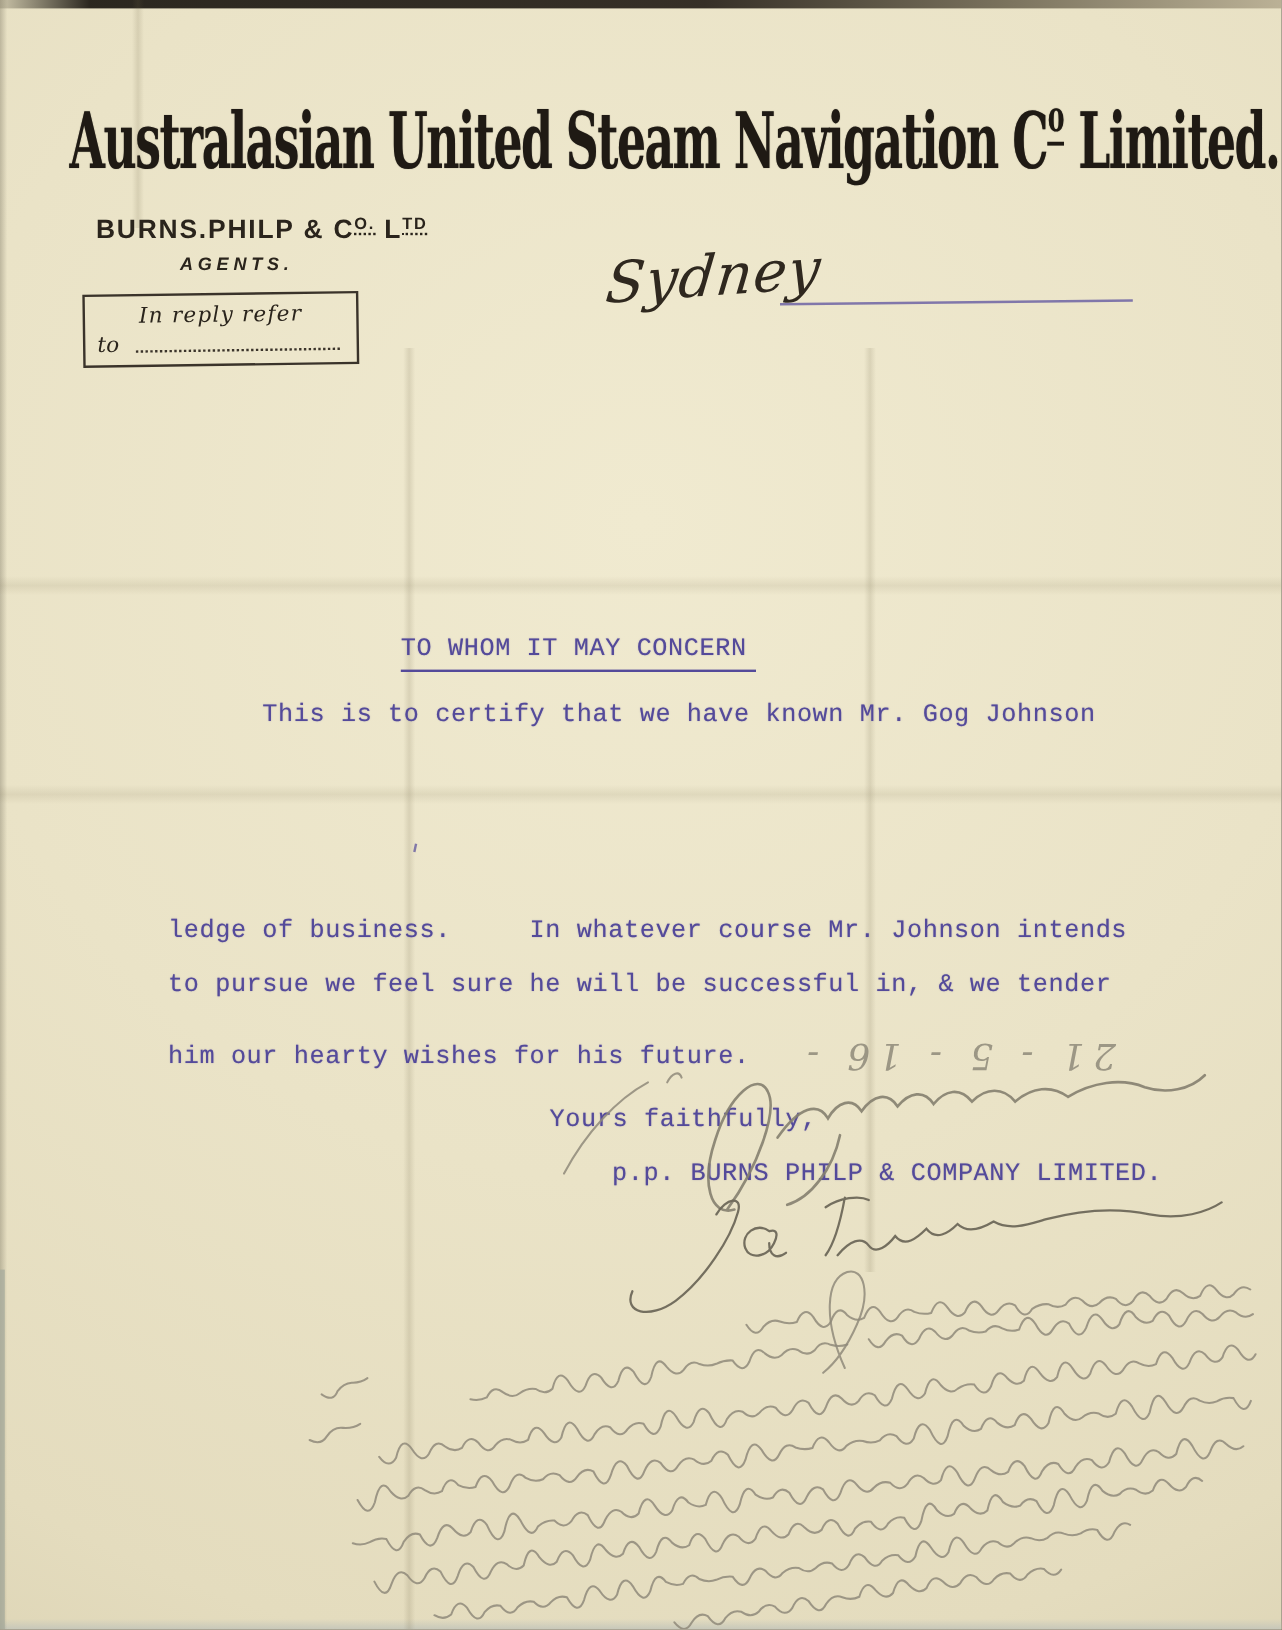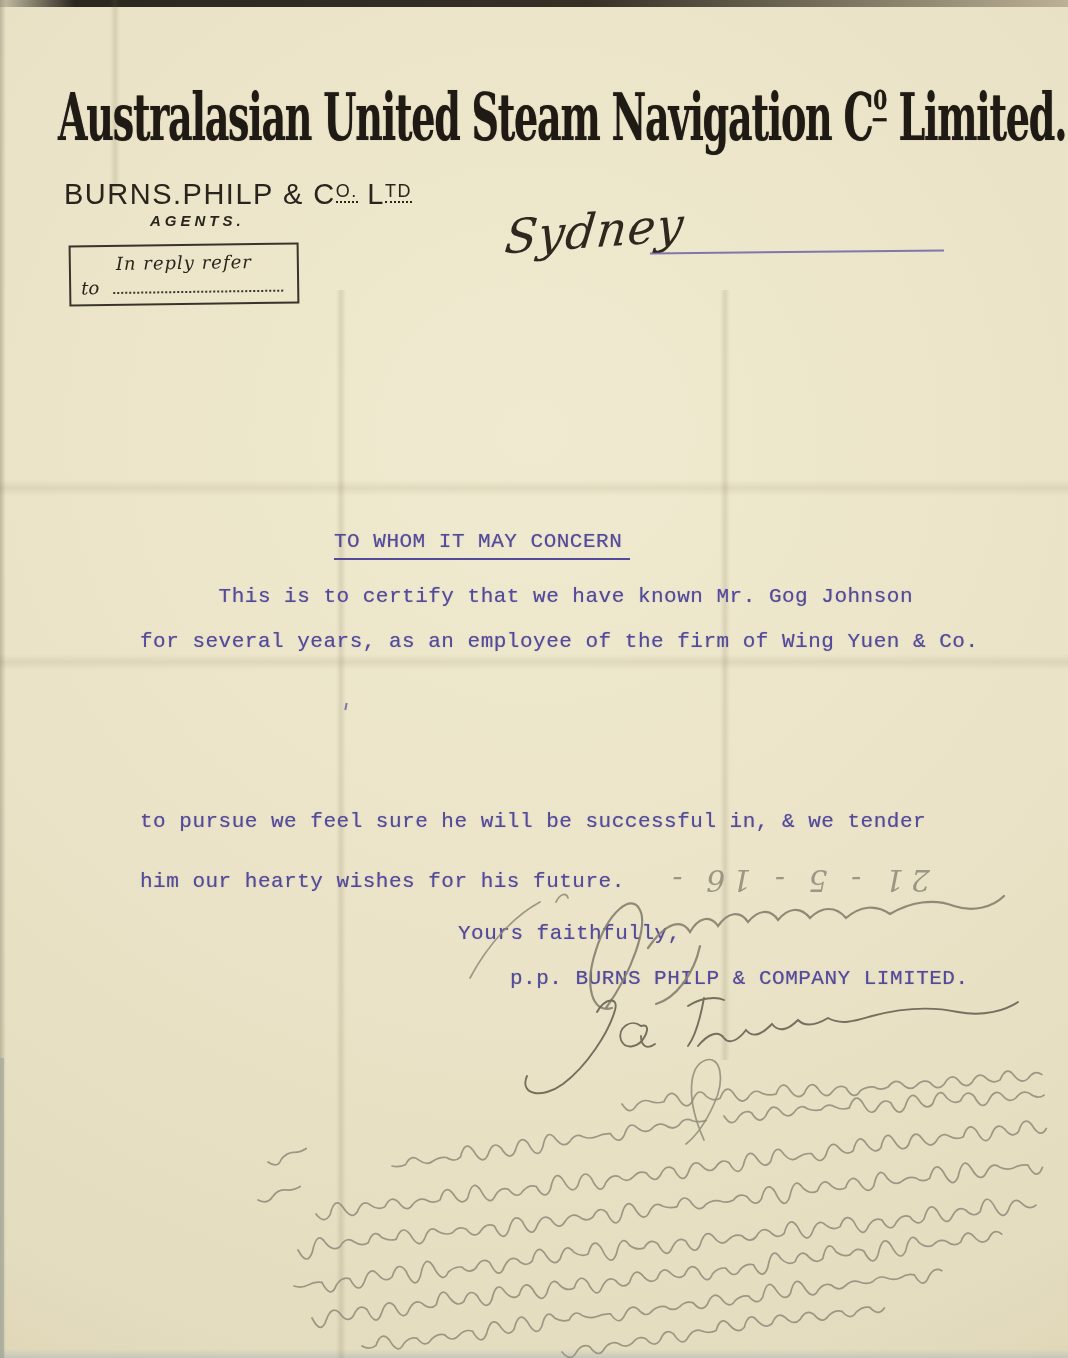--- a/index.html
+++ b/index.html
@@ -25,22 +25,22 @@
   .crease-h{height:16px;background:linear-gradient(to bottom,rgba(0,0,0,0),rgba(120,110,78,.12),rgba(0,0,0,0));}
   
   .masthead{
     position:absolute;top:76px;left:58px;margin:0;white-space:nowrap;
     font-family:"DejaVu Serif", serif;font-weight:bold;font-size:60px;letter-spacing:-2px;
     color:#1f1a14;transform:scaleX(.635) scaleY(1.08);transform-origin:left top;
     text-shadow:0 0 1px rgba(31,26,20,.55);
   }
   .masthead .msup{font-size:55%;vertical-align:28px;border-bottom:3px solid #1f1a14;padding:0 1px;}
   .agents-name{
-    position:absolute;top:178px;left:64px;white-space:nowrap;
-    font-weight:normal;font-size:29px;letter-spacing:1.5px;color:#2a241c;
+    position:absolute;top:178px;left:80px;white-space:nowrap;
+    font-weight:bold;font-size:22px;letter-spacing:1.5px;color:#2a241c;
   }
   .agents-name .asup{font-size:62%;vertical-align:7px;border-bottom:2px dotted #2a241c;}
   .agents-label{
     position:absolute;top:212px;left:150px;font-weight:bold;font-size:15px;
     letter-spacing:4px;color:#2a241c;font-style:italic;
   }
   .reply-box{
     position:absolute;top:244px;left:69px;width:226px;height:57px;
     border:2px solid #3a332a;transform:rotate(-.8deg);
     font-family:"DejaVu Serif", serif;font-style:italic;color:#2a241c;
@@ -100,21 +100,21 @@
     </div>
   </div>
 
   <div class="place-script">Sydney</div>
 
   <div class="date-rule"></div>
 
   <div class="typed" style="top:530px;left:334px;"><span class="heading-underline">TO WHOM IT MAY CONCERN</span></div>
 
   <div class="typed" style="top:585px;left:140px;">      This is to certify that we have known Mr. Gog Johnson</div>
-  <div class="typed" style="top:630px;left:140px;">for several years, as an employee of the firm of Wing Yuen &amp; Co.</div>
+  <div class="typed" style="top:765px;left:140px;">ledge of business.     In whatever course Mr. Johnson intends</div>
   <div class="typed" style="top:810px;left:140px;">to pursue we feel sure he will be successful in, &amp; we tender</div>
   <div class="typed" style="top:870px;left:140px;text-align:center;">him our hearty wishes for his future.</div>
 
   <div class="typed" style="top:922px;left:458px;">Yours faithfully,</div>
   <div class="typed" style="top:967px;left:510px;">p.p. BURNS PHILP &amp; COMPANY LIMITED.</div>
 
   <div class="speck" style="top:703px;left:345px;"></div>
 
   <svg class="hand" id="hand-svg" width="1068" height="1358" viewBox="0 0 1068 1358">
 

